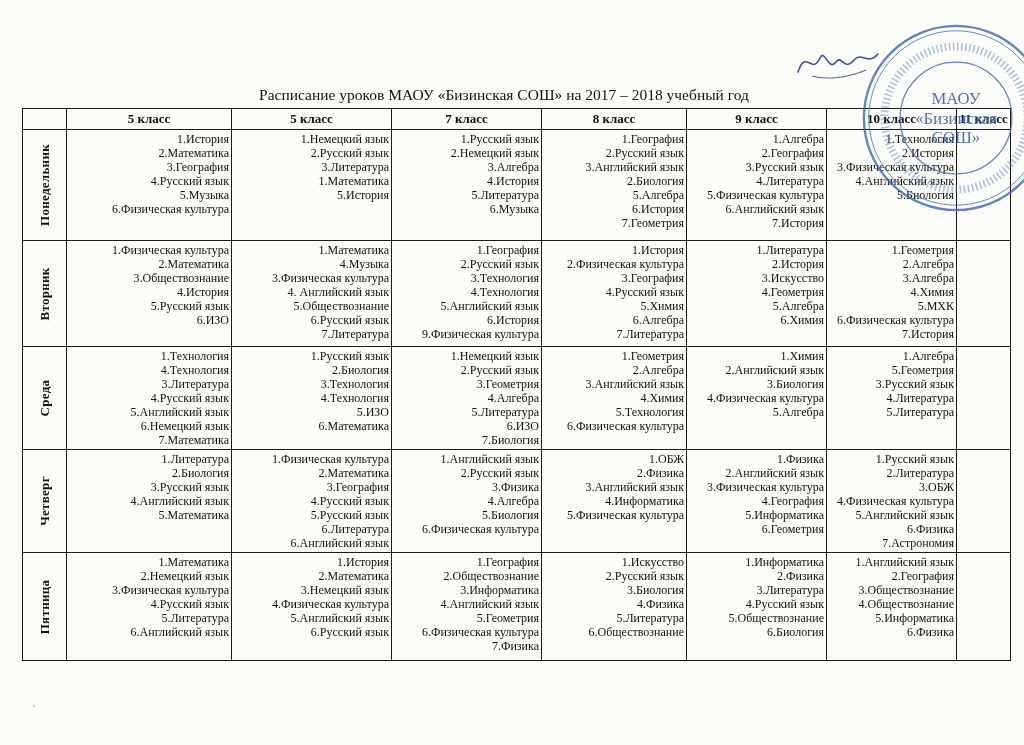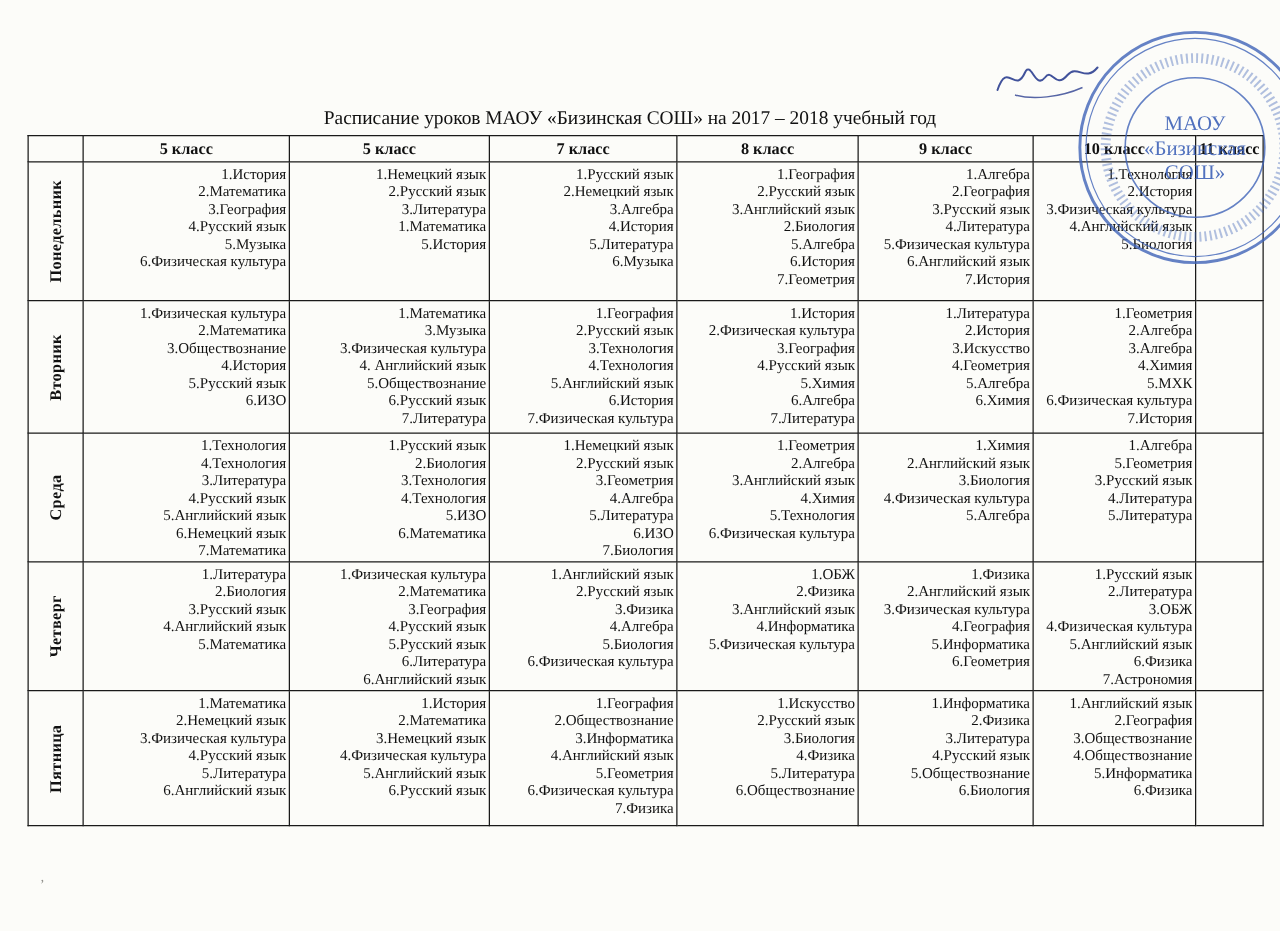--- a/index.html
+++ b/index.html
@@ -161,35 +161,35 @@
           <td class="lessons-cell">
             <div class="lesson">1.Физическая культура</div>
             <div class="lesson">2.Математика</div>
             <div class="lesson">3.Обществознание</div>
             <div class="lesson">4.История</div>
             <div class="lesson">5.Русский язык</div>
             <div class="lesson">6.ИЗО</div>
           </td>
           <td class="lessons-cell">
             <div class="lesson">1.Математика</div>
-            <div class="lesson">3.Музыка</div>
+            <div class="lesson">4.Музыка</div>
             <div class="lesson">3.Физическая культура</div>
             <div class="lesson">4. Английский язык</div>
             <div class="lesson">5.Обществознание</div>
             <div class="lesson">6.Русский язык</div>
             <div class="lesson">7.Литература</div>
           </td>
           <td class="lessons-cell">
             <div class="lesson">1.География</div>
             <div class="lesson">2.Русский язык</div>
             <div class="lesson">3.Технология</div>
             <div class="lesson">4.Технология</div>
             <div class="lesson">5.Английский язык</div>
             <div class="lesson">6.История</div>
-            <div class="lesson">7.Физическая культура</div>
+            <div class="lesson">9.Физическая культура</div>
           </td>
           <td class="lessons-cell">
             <div class="lesson">1.История</div>
             <div class="lesson">2.Физическая культура</div>
             <div class="lesson">3.География</div>
             <div class="lesson">4.Русский язык</div>
             <div class="lesson">5.Химия</div>
             <div class="lesson">6.Алгебра</div>
             <div class="lesson">7.Литература</div>
           </td>

